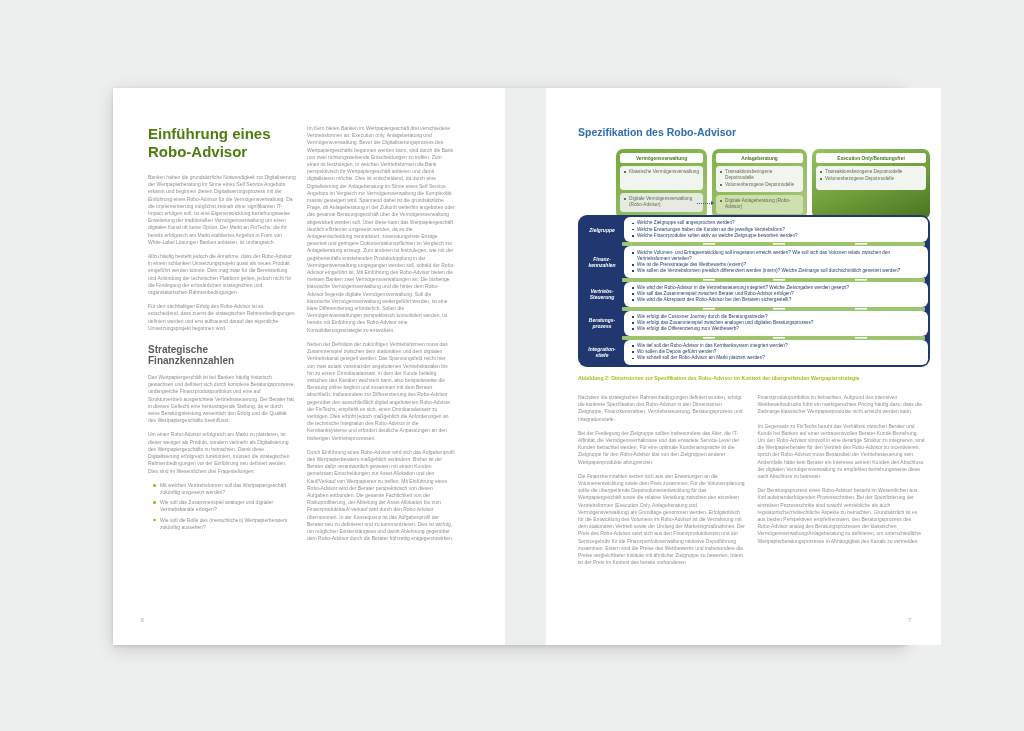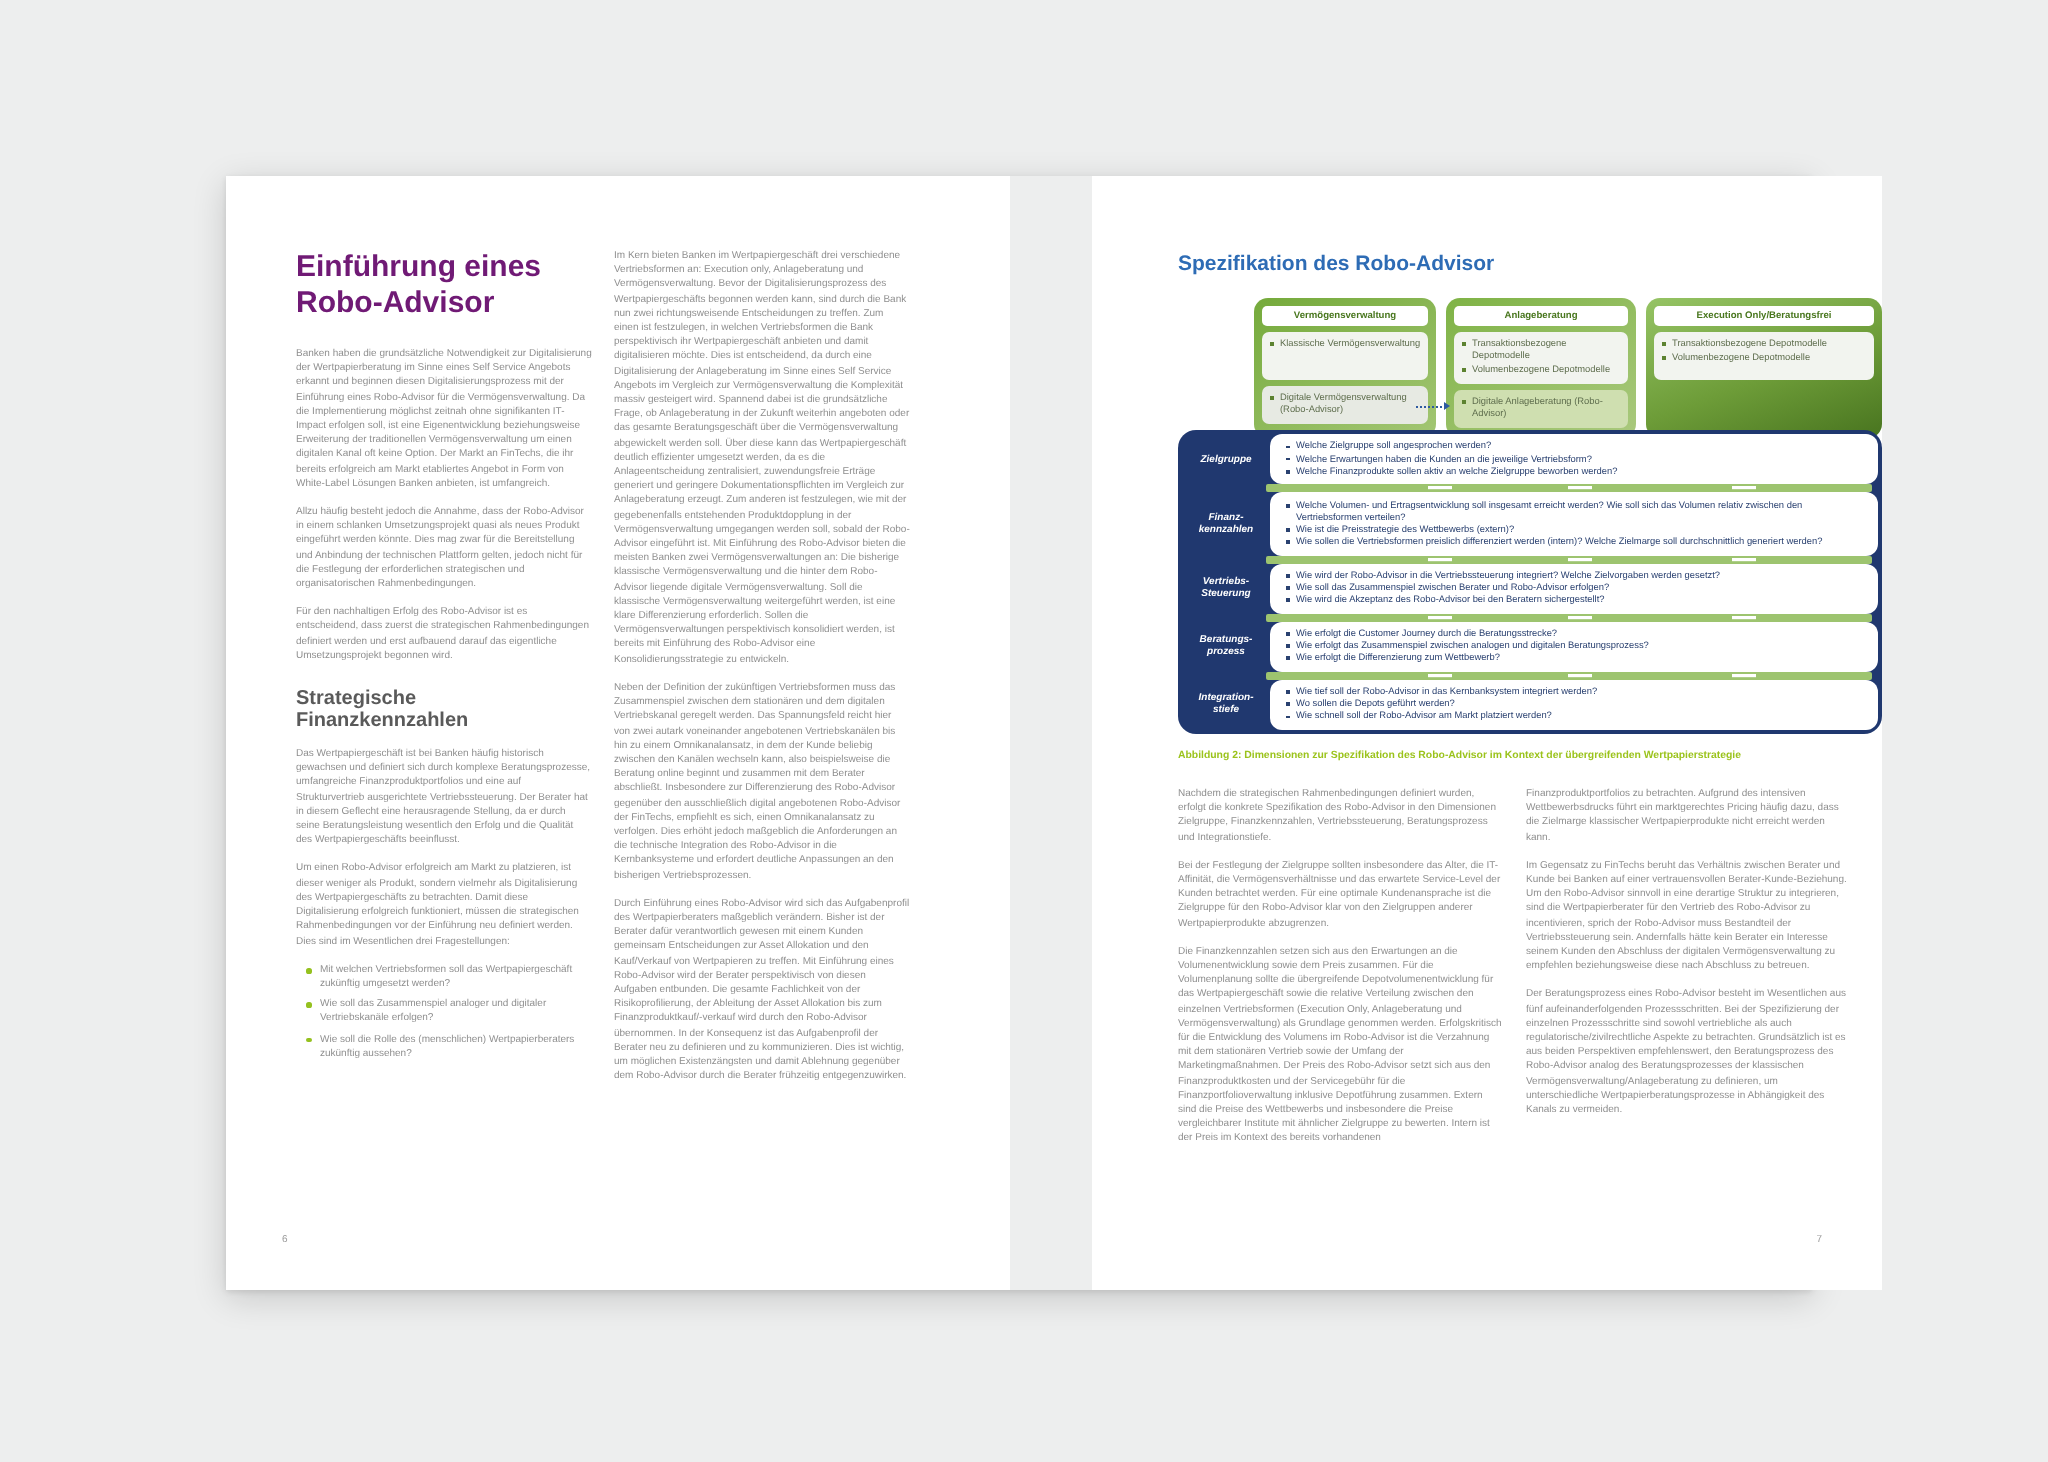--- a/index.html
+++ b/index.html
@@ -4,26 +4,26 @@
 <style>
   * { margin:0; padding:0; box-sizing:border-box; }
   html,body { width:1024px; height:731px; }
   .canvas { position:relative; width:1024px; height:731px; background:#edeeee;
             font-family:"Liberation Sans", sans-serif; overflow:hidden; }
   .spread { position:absolute; left:113px; top:88px; width:793px; height:557px; display:flex;
             box-shadow:0 4px 16px rgba(0,0,0,.16), 0 1px 3px rgba(0,0,0,.10); }
   .page { background:#ffffff; position:relative; }
   .page-left  { width:395px; padding:37px 50px 0 35px; }
   .gutter { width:3px; background:linear-gradient(90deg,#e6e6e6,#d2d2d2,#e6e6e6); }
-  .page-right { width:395px; padding:38px 16px 0 43px;margin-left:41px; }
+  .page-right { width:395px; padding:38px 16px 0 32px;margin-left:41px; }
 
   
   .cols { display:flex; gap:11px; }
   .col { width:148px; }
-  .doc-title { color:#701a75; font-size:15px; font-weight:bold; line-height:18px;
+  .doc-title { color:#4d7c0f; font-size:15px; font-weight:bold; line-height:18px;
                white-space:pre-line; margin-bottom:13px; }
   .body-p { font-size:5px; line-height:7.2px; color:#8f8f8f; margin-bottom:7px;
             hyphens:auto; text-align:left; }
   .section-heading { font-size:10px; font-weight:bold; color:#5a5a5a; margin:12px 0 8px; }
   .green-bullets { list-style:none; margin-top:3px; padding-left:12px; }
   .green-bullets li { position:relative; font-size:5px; line-height:7.2px; color:#8f8f8f;
                       margin-bottom:3px; }
   .green-bullets li::before { content:""; position:absolute; left:-7px; top:2.3px;
                       width:2.6px; height:2.6px; border-radius:50%; background:#95c11f; }
   .pnum { position:absolute; bottom:22px; font-size:5px; color:#9a9a9a; }

